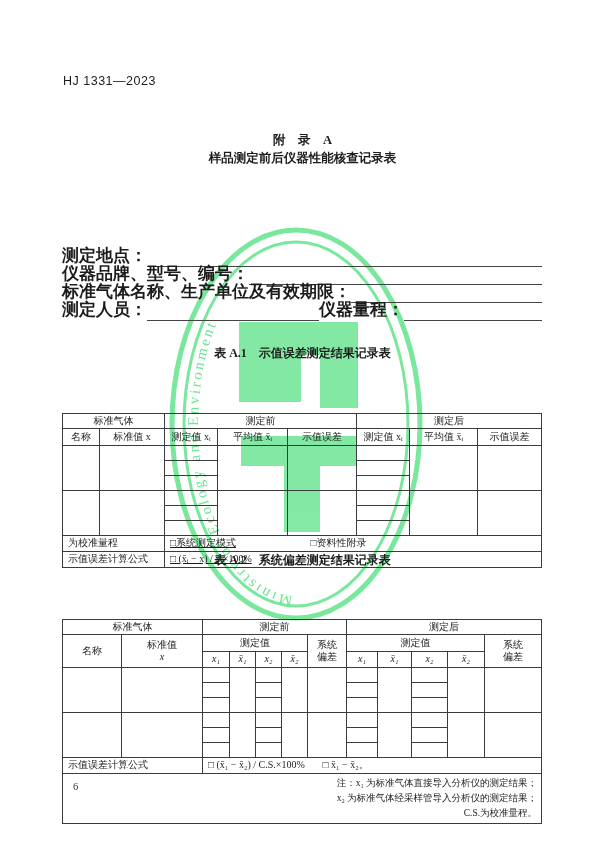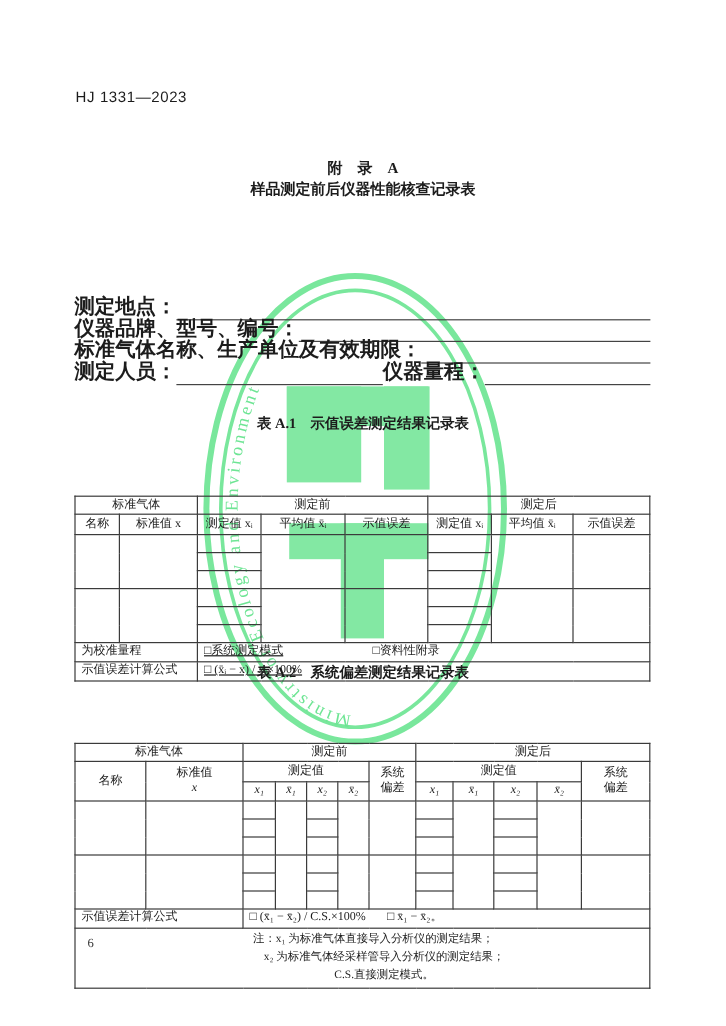--- a/index.html
+++ b/index.html
@@ -26,21 +26,21 @@
     font-size:10px;background:transparent;margin-top:48px;}
   #table-a1{top:365px;width:480px;}
   #table-a2{top:571px;width:480px;}
   td{border:1px solid #3b3b3b;text-align:center;padding:0;overflow:hidden;line-height:1.25;}
   table{border:1.5px solid #2c2c2c;}
   tr.h1{height:15px;} tr.h2{height:17px;} tr.h3{height:16px;}
   tr.sub{height:15px;} tr.foot{height:16px;}
   td.left{text-align:left;padding-left:5px;}
   .opt1{display:inline-block;width:138px;text-align:left;text-decoration:underline;}
   .opt1b{display:inline-block;width:112px;text-align:left;}
-  td.note-cell{text-align:center;font-size:9.5px;line-height:15px;padding:2px 4px 2px 22px;height:44px;vertical-align:top;}
+  td.note-cell{text-align:right;font-size:9.5px;line-height:15px;padding:2px 4px 2px 22px;height:44px;vertical-align:top;}
   .note-ind{padding-left:18px;}
   .two-line span{display:block;line-height:12px;text-align:center;}
   .page-num{position:absolute;left:73px;top:781px;font-size:10.5px;color:#333;}
   .var{font-style:italic;}
 </style>
 </head>
 <body>
 
 <svg class="watermark" width="320" height="460" viewBox="0 0 320 460">
   <g opacity="0.92">
@@ -277,20 +277,20 @@
       <td colspan="2" class="left">示值误差计算公式</td>
       <td colspan="10" class="left">
         <span class="opt1b">□ (x̄₁ − x̄₂) / C.S.×100%</span>
         <span>□ x̄₁ − x̄₂。</span>
       </td>
     </tr>
     <tr>
       <td colspan="12" class="note-cell">
         <div>注：x₁ 为标准气体直接导入分析仪的测定结果；</div>
         <div class="note-ind">x₂ 为标准气体经采样管导入分析仪的测定结果；</div>
-        <div class="note-ind">C.S.直接测定模式。</div>
+        <div class="note-ind">C.S.为校准量程。</div>
       </td>
     </tr>
   </tbody>
     </table>
 
   <div class="page-num">6</div>
 </div>
 
 </body></html>

